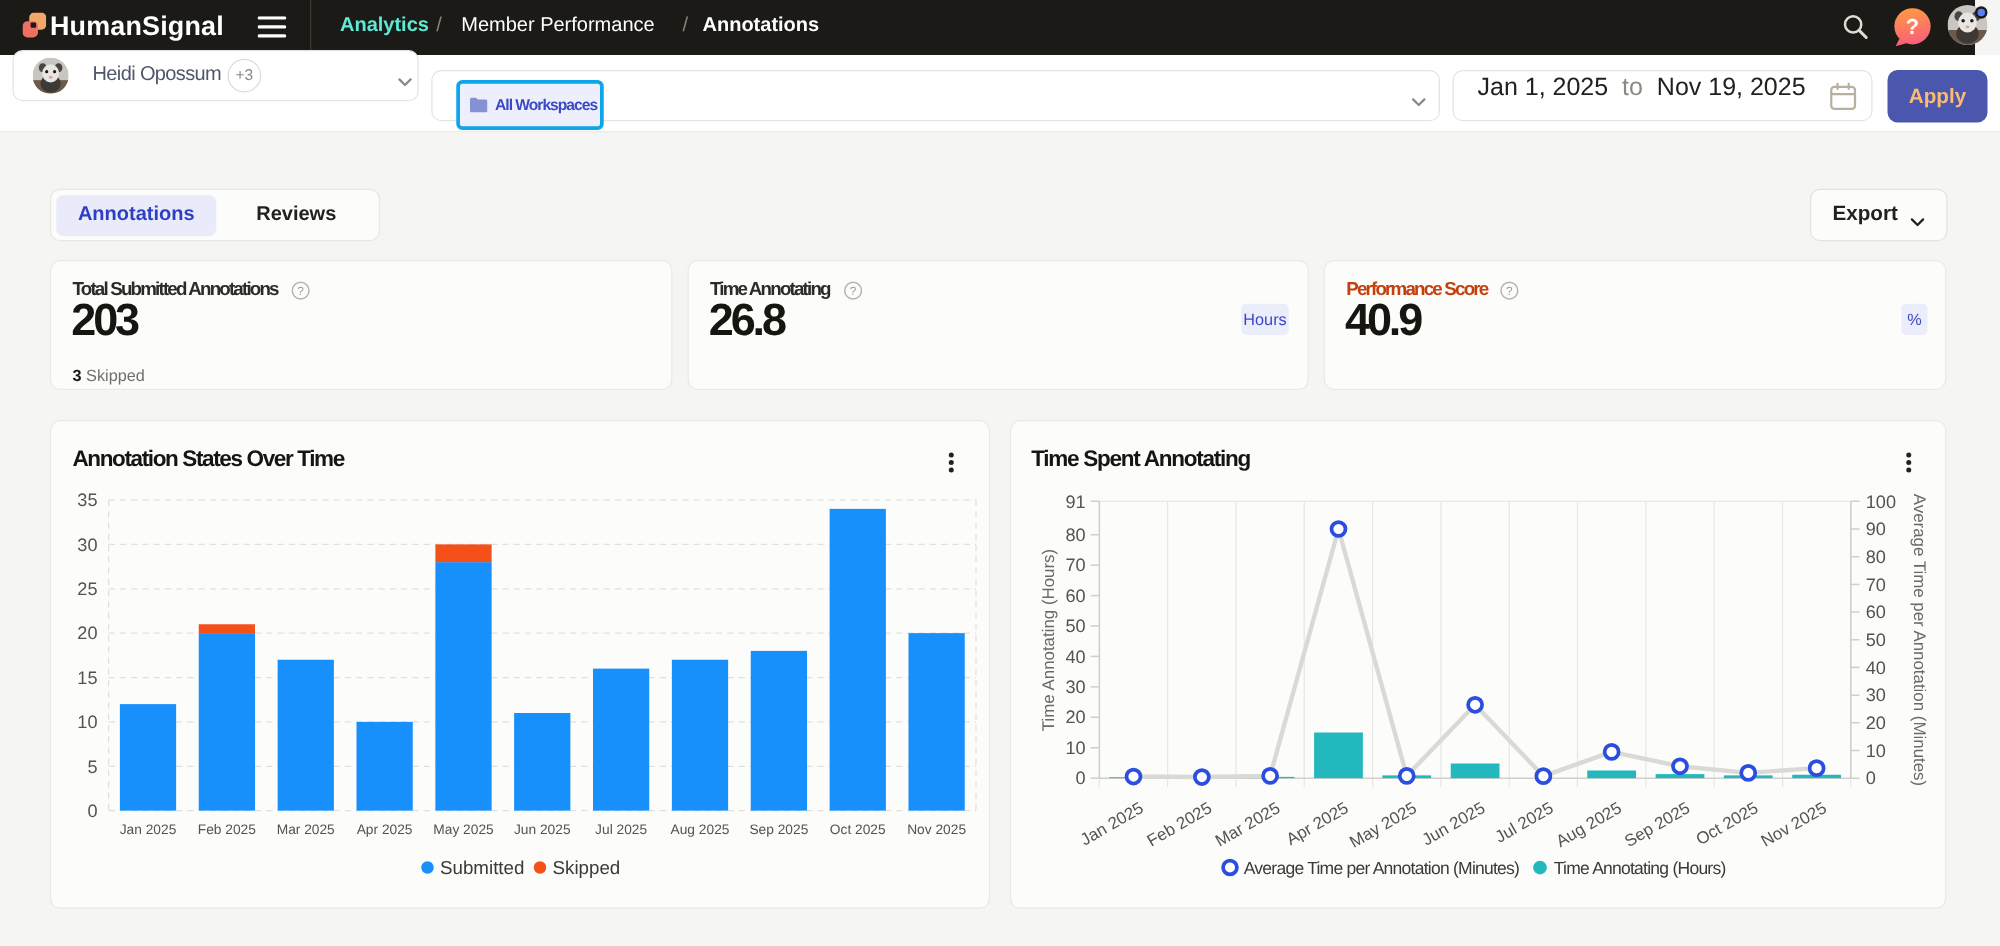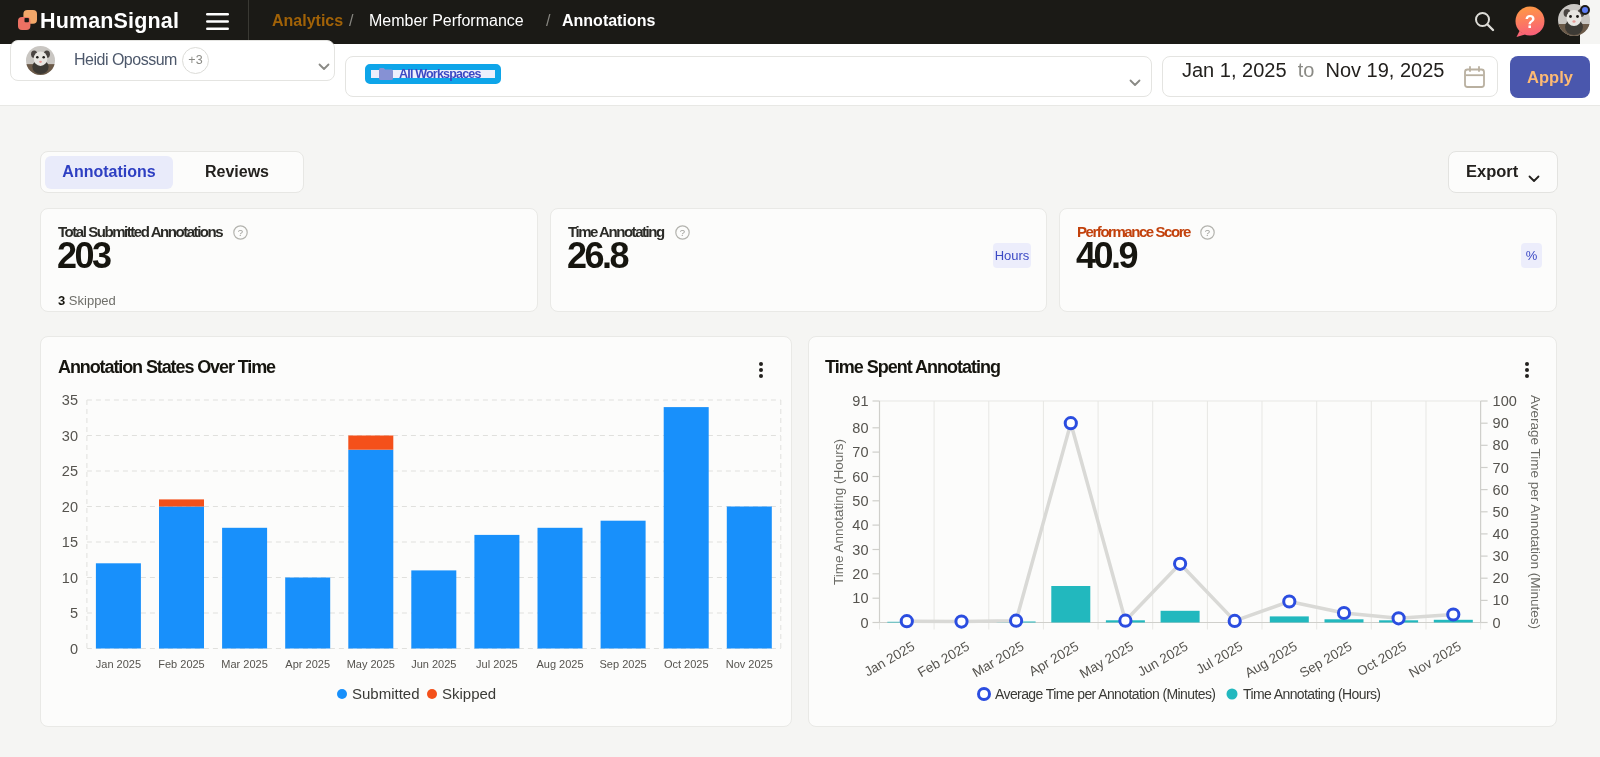--- a/index.html
+++ b/index.html
@@ -16,21 +16,21 @@
     <rect x="6.5" y="8" width="4.4" height="4.2" rx="0.8" fill="#1b1a16"></rect>
   </svg>
   <div class="abs" style="left:40px;top:8.5px;color:#fff;font-size:21.5px;font-weight:700;letter-spacing:0.15px">HumanSignal</div>
 
   <svg class="abs" style="left:206px;top:13px" width="24" height="18" viewBox="0 0 24 18">
     <rect x="0" y="0" width="23" height="2.6" rx="1.3" fill="#fff"></rect>
       <rect x="0" y="7.2" width="23" height="2.6" rx="1.3" fill="#fff"></rect>
       <rect x="0" y="14.4" width="23" height="2.6" rx="1.3" fill="#fff"></rect>
   </svg>
   <div class="abs" style="left:248px;top:0;width:1px;height:44px;background:#3a3933"></div>
-  <div class="abs" style="left:272px;top:12px;font-size:16px;font-weight:600;color:#a16207">Analytics</div>
+  <div class="abs" style="left:272px;top:12px;font-size:16px;font-weight:600;color:#5eead4">Analytics</div>
   <div class="abs" style="left:349px;top:12px;font-size:16px;color:#86857f">/</div>
   <div class="abs" style="left:369px;top:12px;font-size:16px;font-weight:400;color:#fff">Member Performance</div>
   <div class="abs" style="left:546px;top:12px;font-size:16px;color:#86857f">/</div>
   <div class="abs" style="left:562px;top:12px;font-size:16px;font-weight:600;color:#fff">Annotations</div>
 
   <svg class="abs" style="left:1472px;top:9px" width="24" height="24" viewBox="0 0 24 24">
     <circle cx="10.5" cy="10.5" r="6.5" fill="none" stroke="#dddcd7" stroke-width="2"></circle>
     <line x1="15.5" y1="15.5" x2="21" y2="21" stroke="#dddcd7" stroke-width="2.4" stroke-linecap="round"></line>
   </svg>
 
@@ -87,21 +87,21 @@
           <ellipse cx="16" cy="17.5" rx="1.6" ry="1.2" fill="#e89a96"></ellipse>
         </g>
       </svg></div>
   <div class="abs" style="left:63px;top:10px;font-size:16px;letter-spacing:-0.5px;color:#4d586b">Heidi Opossum</div>
   <div class="abs" style="left:171px;top:6px;width:27px;height:27px;border:1px solid #dcdcd8;border-radius:50%;text-align:center;line-height:25px;font-size:12.5px;color:#8a8a85">+3</div>
   <div class="abs" style="left:307px;top:16px"><svg width="12" height="8" viewBox="0 0 12 8">
         <path d="M1.5 1.5 L6 6 L10.5 1.5" fill="none" stroke="#8a8a85" stroke-width="1.8" stroke-linecap="round" stroke-linejoin="round"></path>
       </svg></div>
 </div>
 <div class="abs" style="left:345px;top:56px;width:807px;height:41px;background:#fff;border:1px solid #e4e4e1;border-radius:8px">
-  <div class="abs" style="left:19px;top:7px;height:20px;background:#edeffc;border:6px solid #0ea5e9;border-radius:5px;padding:0 14px 0 8px;display:flex;align-items:center;gap:6px">
+  <div class="abs" style="left:19px;top:7px;height:40px;background:#edeffc;border:3px solid #0ea5e9;border-radius:5px;padding:0 2px 0 8px;display:flex;align-items:center;gap:6px">
     <svg width="14" height="12" viewBox="0 0 14 12">
         <path d="M0 1.5 a1.5 1.5 0 0 1 1.5 -1.5 h3.2 l1.5 1.6 h6.3 a1.5 1.5 0 0 1 1.5 1.5 v7.4 a1.5 1.5 0 0 1 -1.5 1.5 h-11 a1.5 1.5 0 0 1 -1.5 -1.5 Z" fill="#8691d4"></path>
       </svg>
     <span style="font-size:12.5px;font-weight:700;letter-spacing:-0.8px;color:#3b49c4">All Workspaces</span>
   </div>
   <div class="abs" style="left:783px;top:16px"><svg width="12" height="8" viewBox="0 0 12 8">
         <path d="M1.5 1.5 L6 6 L10.5 1.5" fill="none" stroke="#8a8a85" stroke-width="1.8" stroke-linecap="round" stroke-linejoin="round"></path>
       </svg></div>
 </div>
 <div class="abs" style="left:1162px;top:56px;width:336px;height:41px;background:#fff;border:1px solid #e4e4e1;border-radius:8px">

